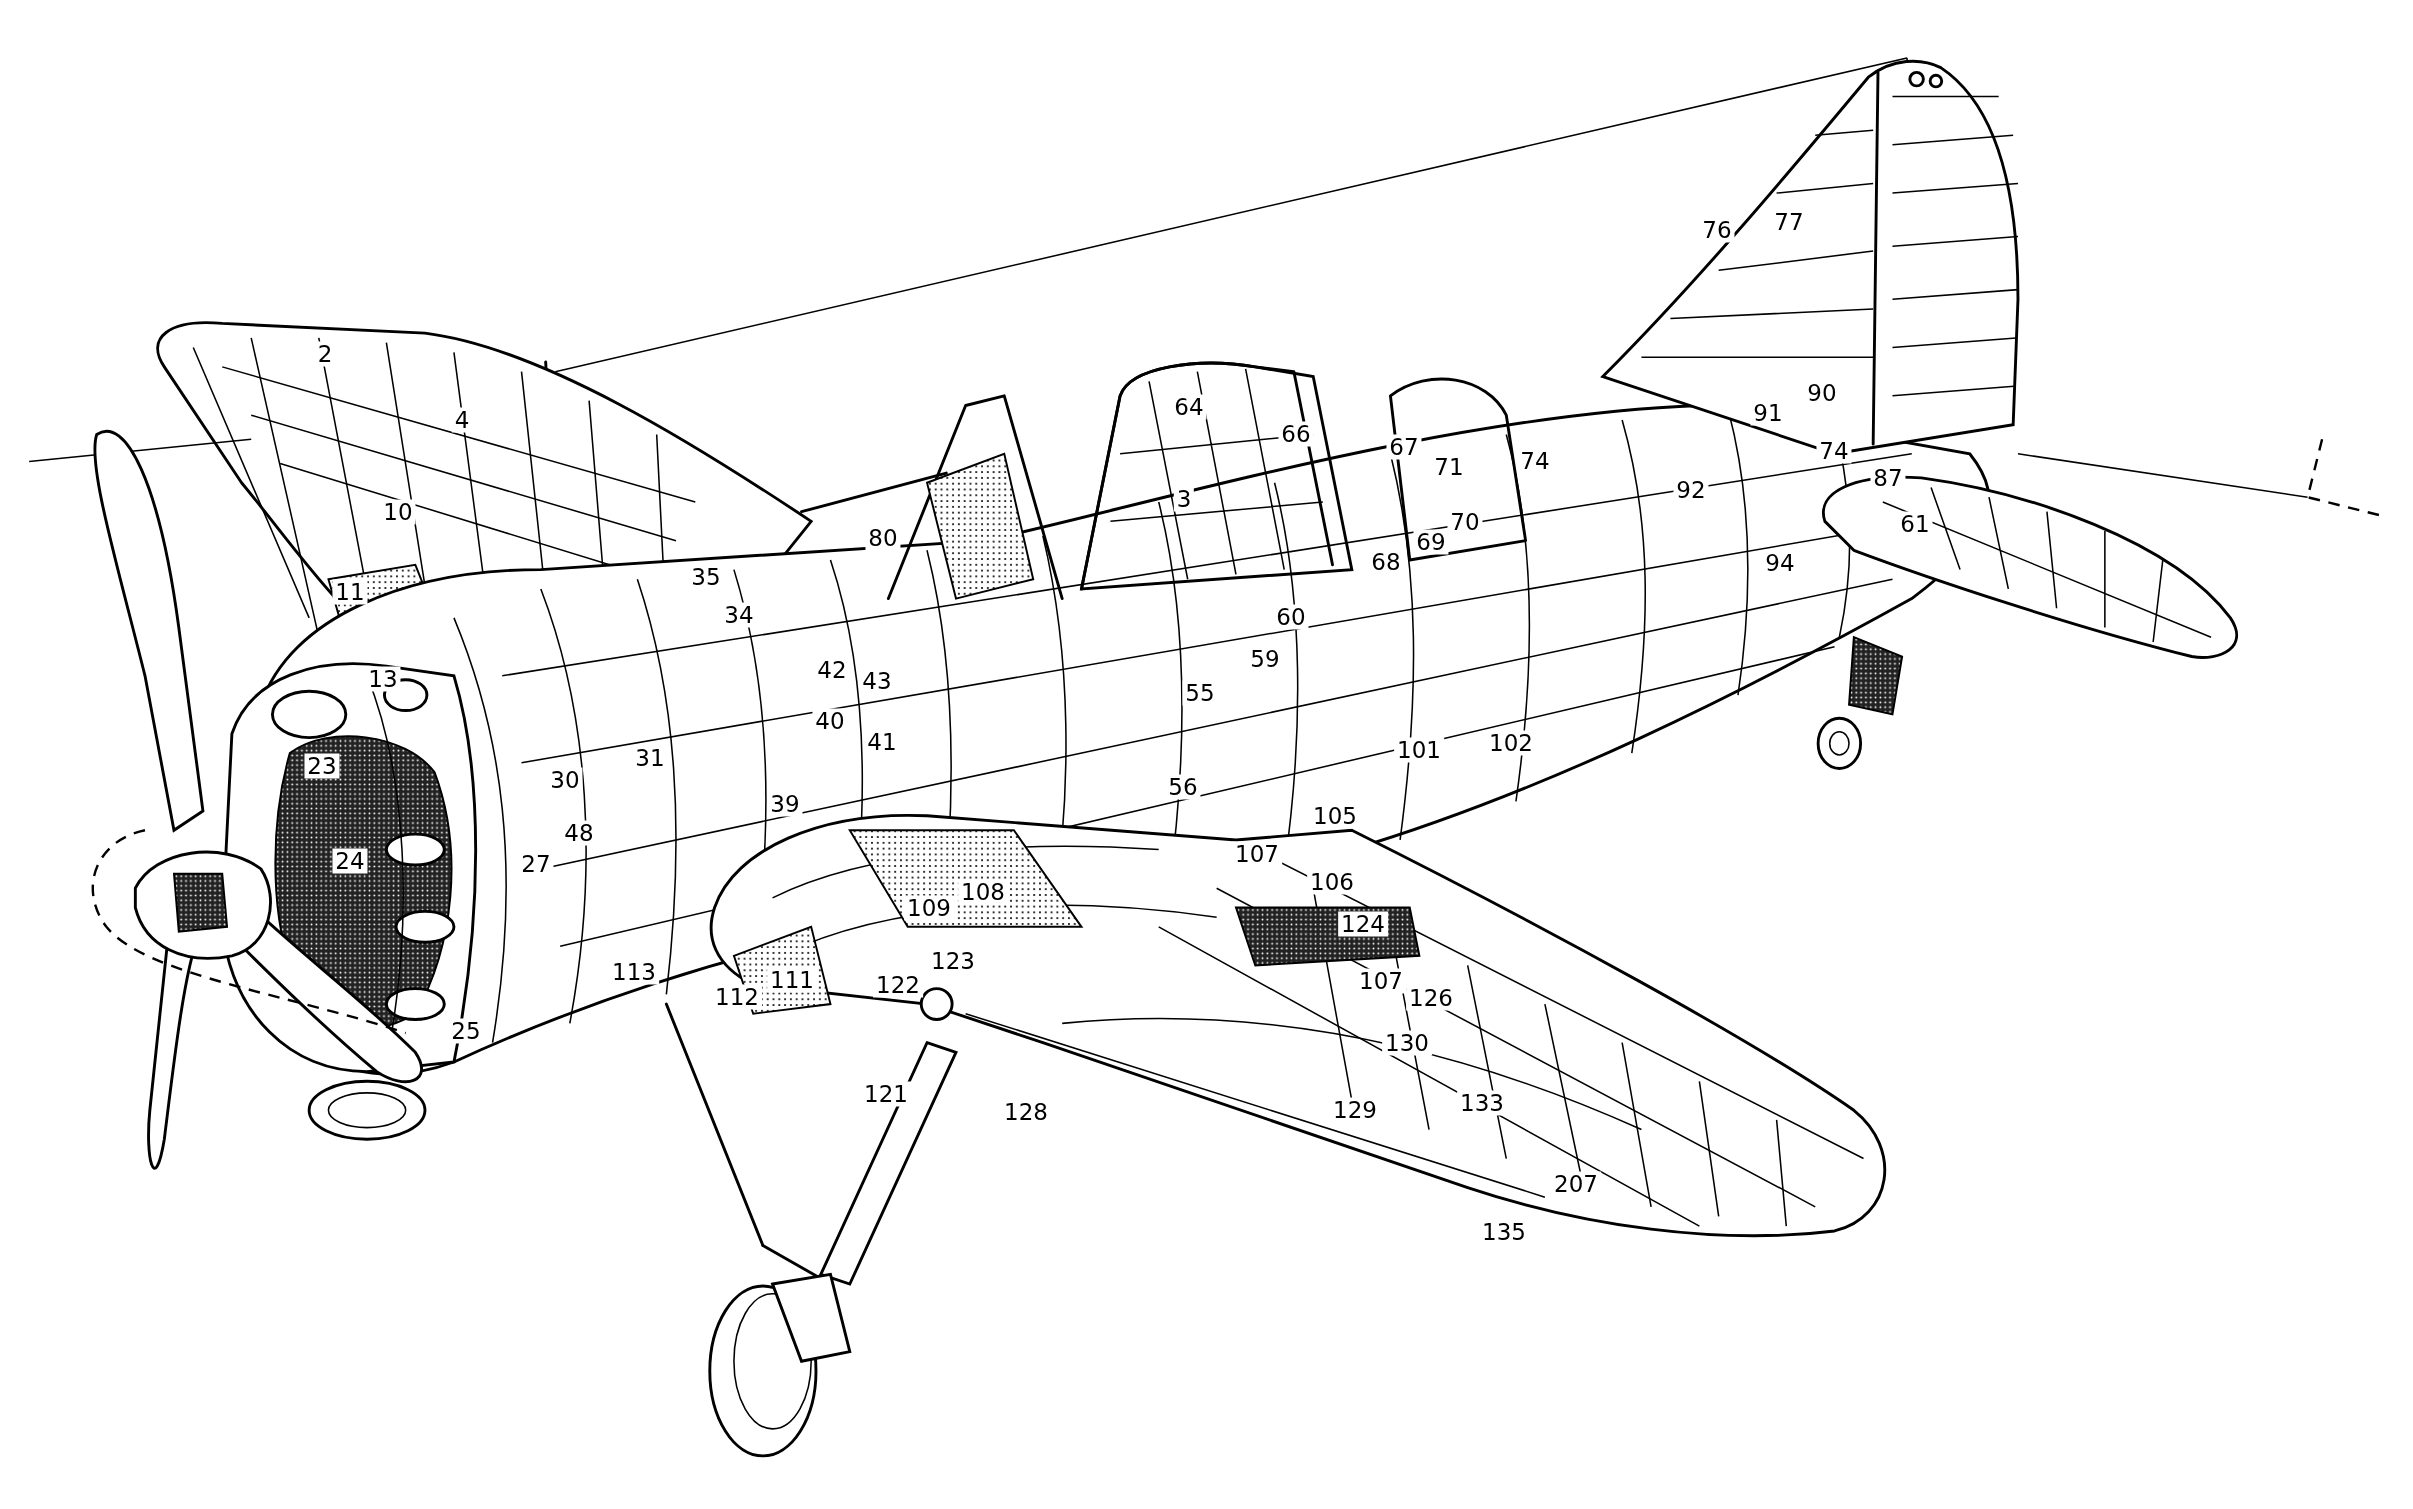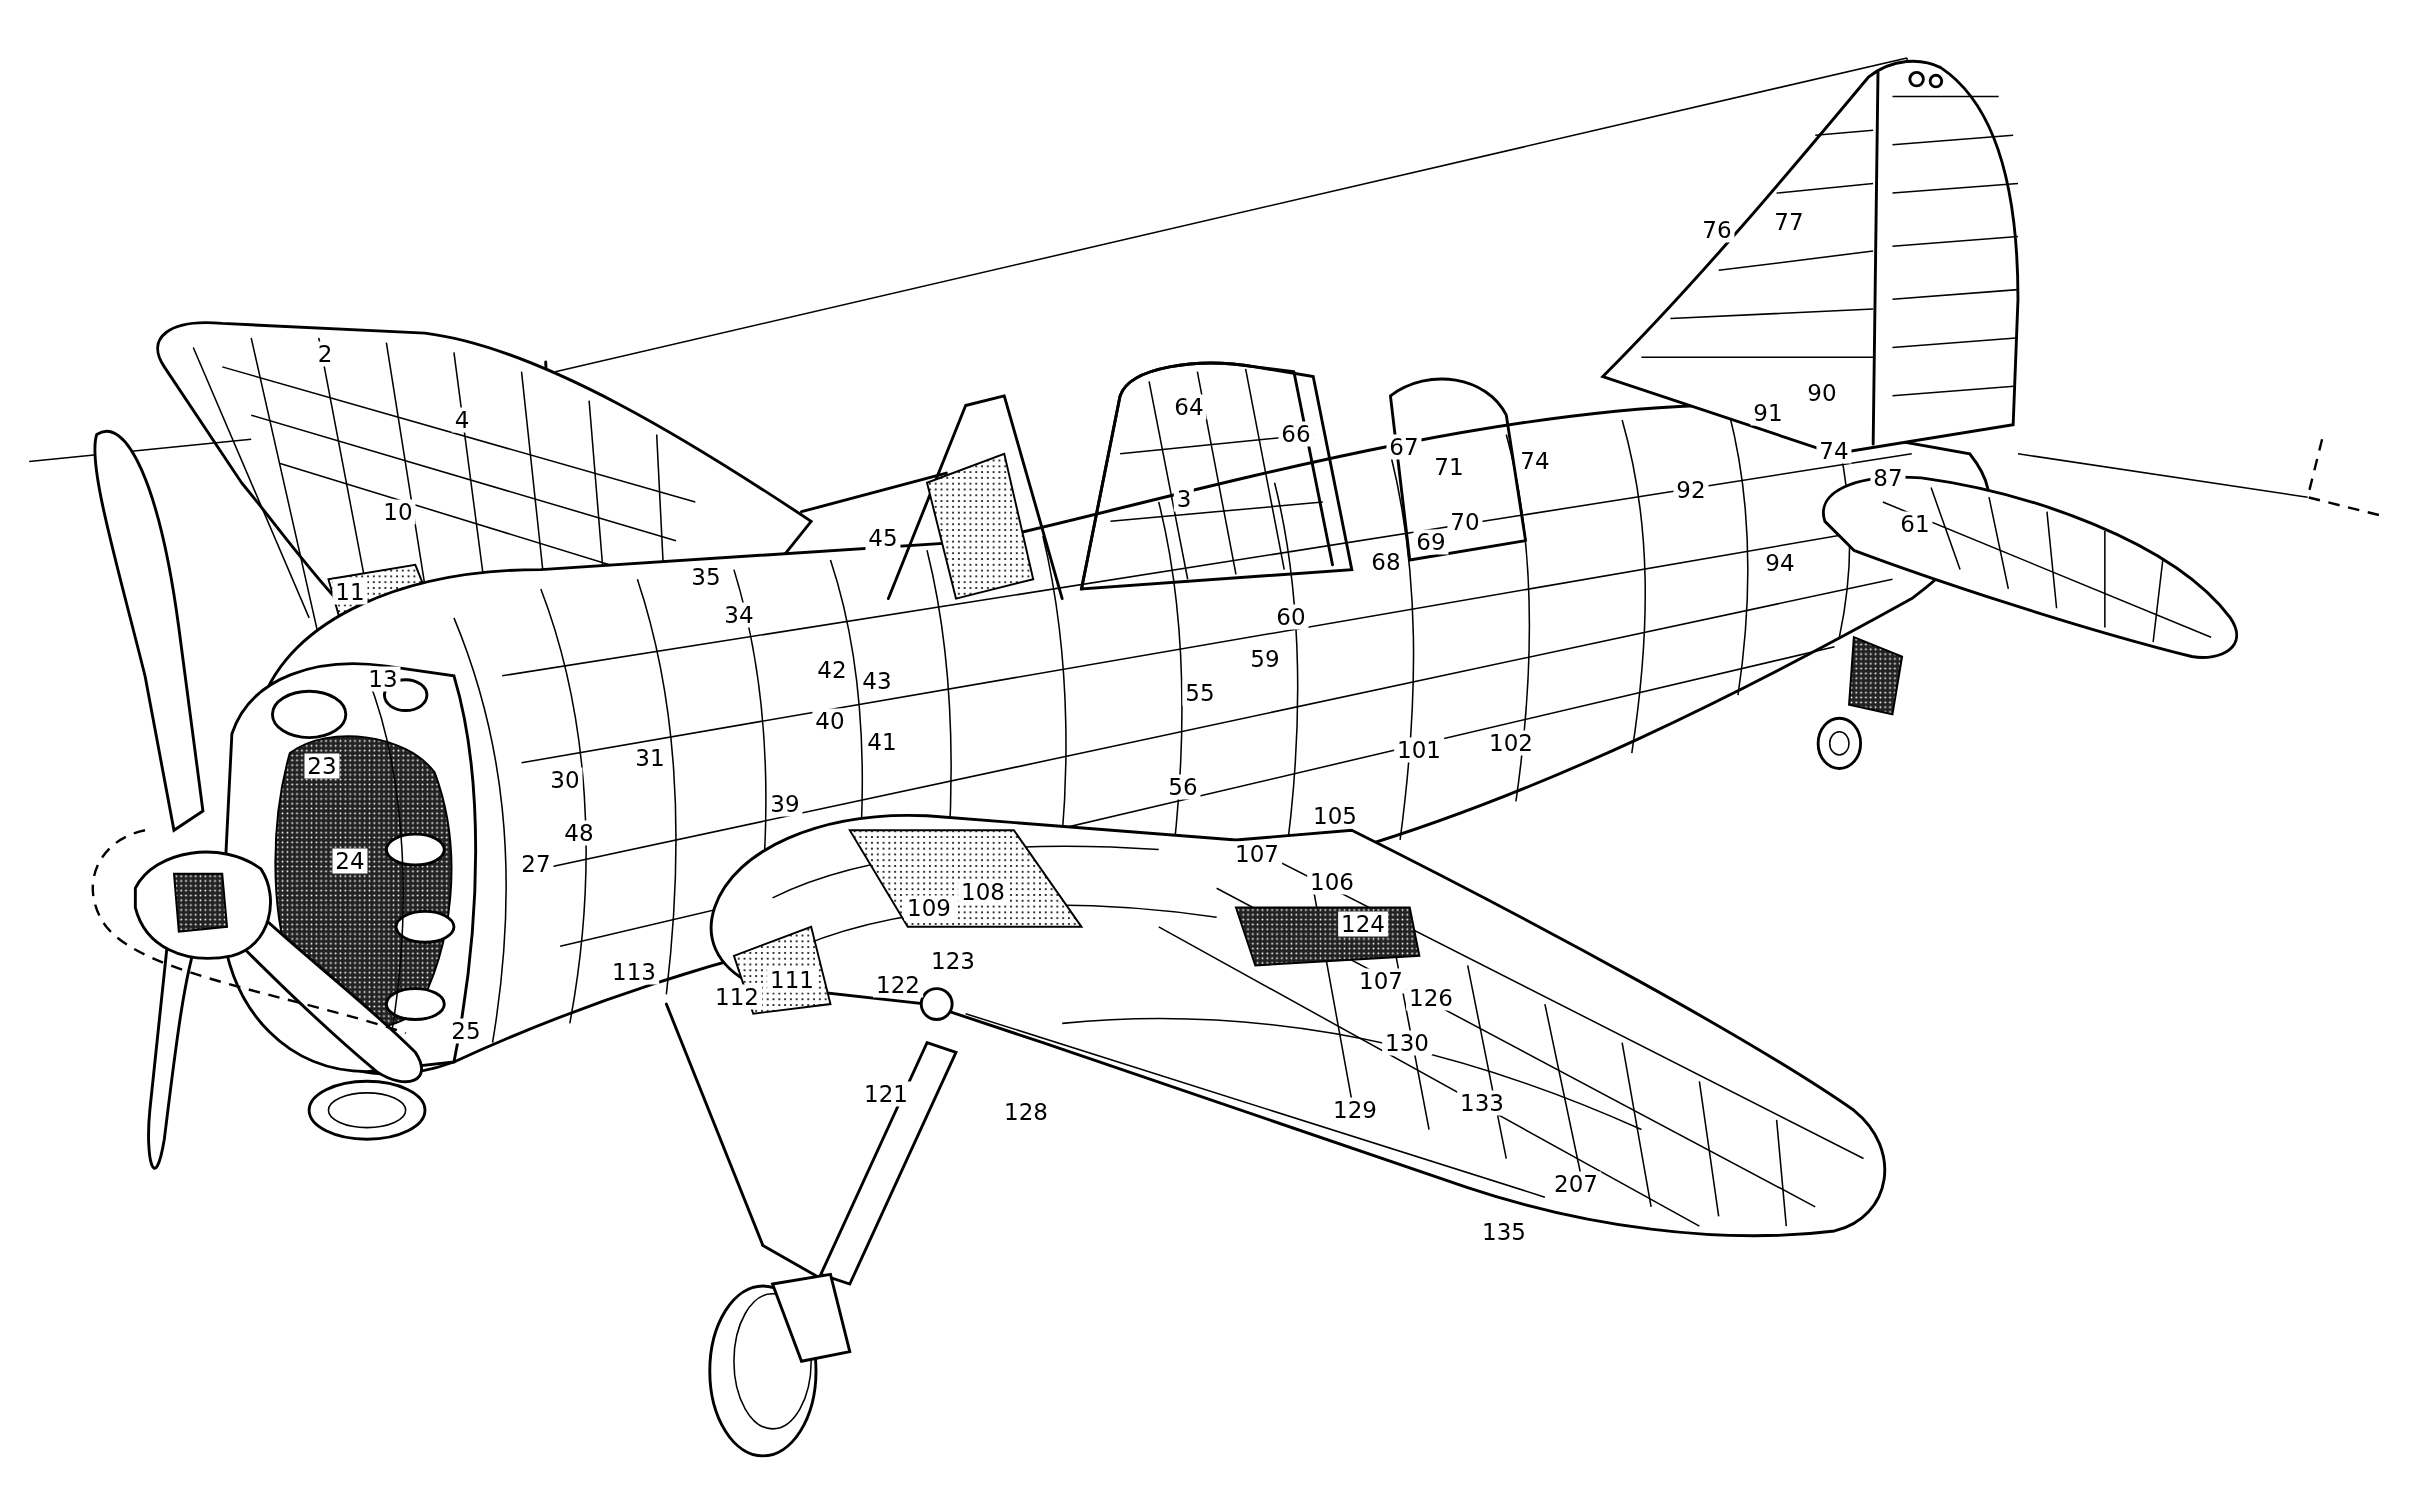--- a/index.html
+++ b/index.html
@@ -162,21 +162,21 @@
     <span class="callout" style="left: 579px; top: 833px;">48</span>
     <span class="callout" style="left: 565px; top: 780px;">30</span>
     <span class="callout" style="left: 650px; top: 758px;">31</span>
     <span class="callout" style="left: 739px; top: 615px;">34</span>
     <span class="callout" style="left: 706px; top: 577px;">35</span>
     <span class="callout" style="left: 785px; top: 804px;">39</span>
     <span class="callout" style="left: 830px; top: 721px;">40</span>
     <span class="callout" style="left: 882px; top: 742px;">41</span>
     <span class="callout" style="left: 832px; top: 670px;">42</span>
     <span class="callout" style="left: 877px; top: 681px;">43</span>
-    <span class="callout" style="left: 883px; top: 538px;">45</span>
+    <span class="callout" style="left: 883px; top: 538px;">80</span>
     <span class="callout" style="left: 1200px; top: 693px;">55</span>
     <span class="callout" style="left: 1183px; top: 787px;">56</span>
     <span class="callout" style="left: 1265px; top: 659px;">59</span>
     <span class="callout" style="left: 1291px; top: 617px;">60</span>
     <span class="callout" style="left: 1189px; top: 407px;">64</span>
     <span class="callout" style="left: 1184px; top: 499px;">3</span>
     <span class="callout" style="left: 1296px; top: 434px;">66</span>
     <span class="callout" style="left: 1392px; top: 447px; margin-left: 12px;">67</span>
     <span class="callout" style="left: 1386px; top: 562px;">68</span>
     <span class="callout" style="left: 1431px; top: 542px;">69</span>

